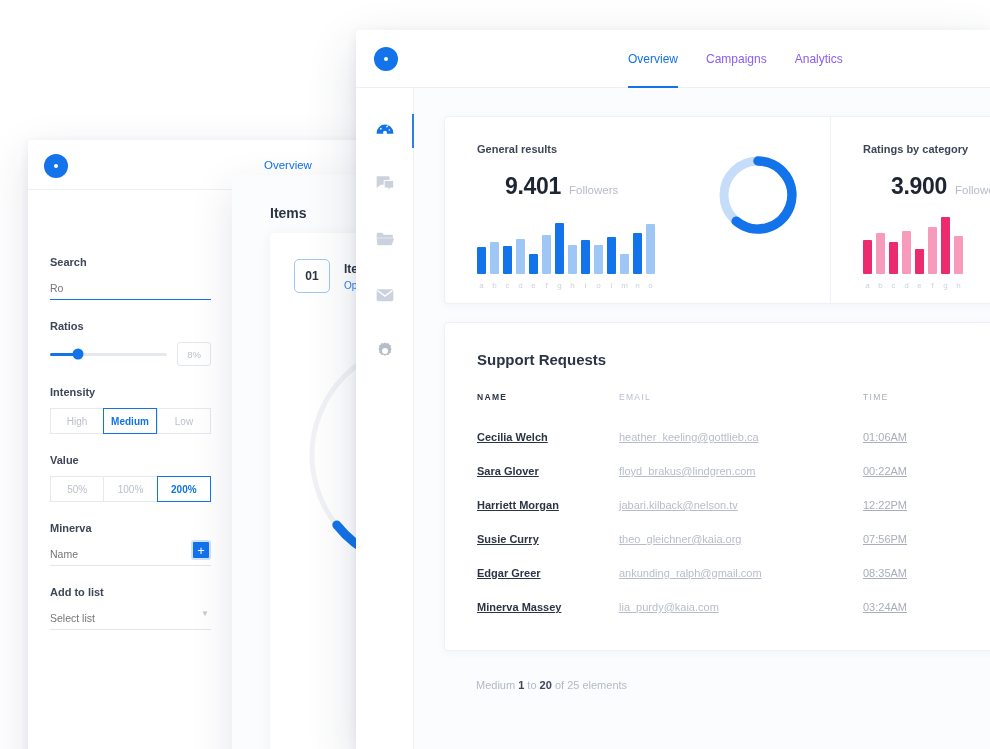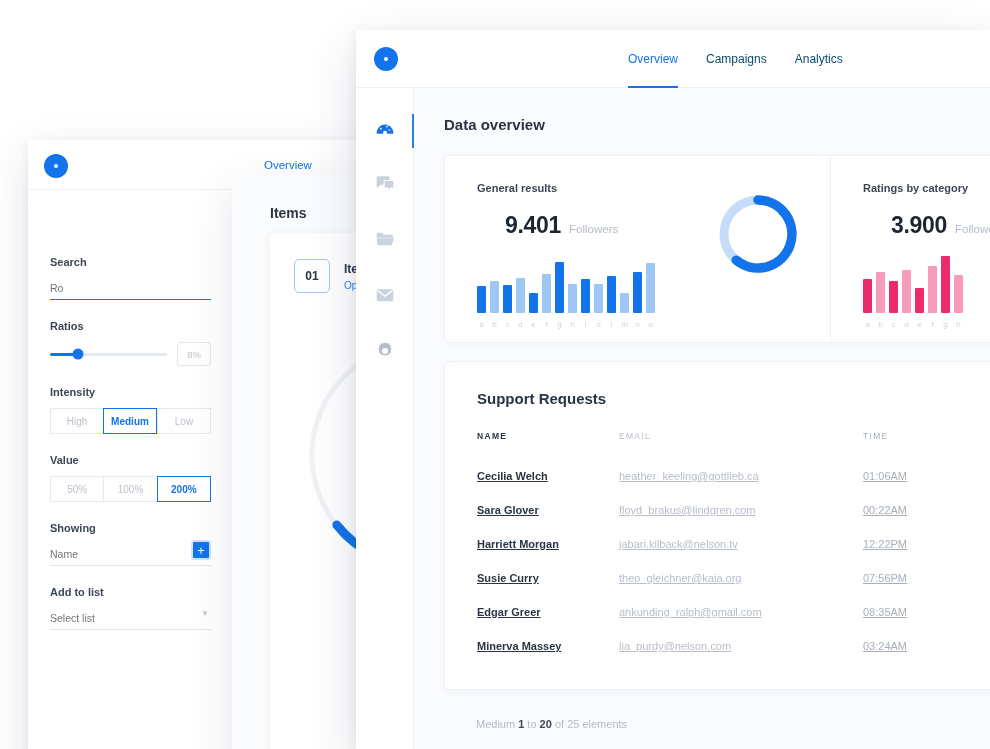--- a/index.html
+++ b/index.html
@@ -25,21 +25,21 @@
     position: relative;
   }
   .logo-dot {
     position: absolute; width: 24px; height: 24px; border-radius: 50%;
     background: #1273ea; display: flex; align-items: center; justify-content: center;
   }
   .logo-dot i { width: 4px; height: 4px; border-radius: 50%; background: #fff; display:block; }
   #wb-logo { left: 16px; top: 14px; }
   #wb-tabs { position: absolute; left: 226px; top: 0; height: 50px; display: flex; }
   .tab {
-    font-size: 11.5px; color: #0c4a6e; padding: 0 10px;
+    font-size: 11.5px; color: #8b5cf6; padding: 0 10px;
     line-height: 50px; position: relative; white-space: nowrap;
   }
   .tab.active { color: #1273ea; }
   .tab.active::after {
     content: ""; position: absolute; left: 0; right: 0; bottom: 0;
     height: 2px; background: #1273ea;
   }
   #wb-body { display: flex; height: 590px; }
   #wb-form { width: 205px; padding: 66px 22px 0 22px; background:#fff; }
 
@@ -236,21 +236,21 @@
         <div class="field">
           <div class="field-label">Value</div>
           <div class="seg">
             <div>50%</div>
             <div>100%</div>
             <div class="on">200%</div>
           </div>
         </div>
 
         <div class="field">
-          <div class="field-label">Showing</div>
+          <div class="field-label">Minerva</div>
           <div class="inline-field">
             <input class="underline-input grey" placeholder="Name" style="">
             <div class="plus-btn">+</div>
           </div>
         </div>
 
         <div class="field">
           <div class="field-label">Add to list</div>
           <div class="inline-field">
             <input class="underline-input grey" placeholder="Select list" style="">
@@ -353,21 +353,20 @@
 
         <div class="side-icon">
           <svg width="20" height="20" viewBox="0 0 24 24">
             <path d="M12 1.8l2 1.1 2.2-.4 1 2 2 1-.4 2.2 1.1 2-1.1 2 .4 2.2-2 1-1 2-2.2-.4-2 1.1-2-1.1-2.2.4-1-2-2-1 .4-2.2-1.1-2 1.1-2-.4-2.2 2-1 1-2 2.2.4z" fill="#b6bdc9"></path>
             <circle cx="12" cy="12" r="3.6" fill="#ffffff"></circle>
           </svg>
         </div>
       </div>
 
       <div id="wn-content">
-        <div id="wn-heading">Data overview</div>
 
         <div class="card" id="stats-card">
 
           <div class="stat-pane" id="stat-left">
             <div class="stat-title">General results</div>
             <div class="stat-num-row">
               <span class="stat-num">9.401</span>
               <span class="stat-unit">Followers</span>
             </div>
             <div>
@@ -518,21 +517,21 @@
                   <td class="c-email">theo_gleichner@kaia.org</td>
                   <td class="c-time">07:56PM</td>
                 </tr>
                 <tr>
                   <td class="c-name">Edgar Greer</td>
                   <td class="c-email">ankunding_ralph@gmail.com</td>
                   <td class="c-time">08:35AM</td>
                 </tr>
                 <tr>
                   <td class="c-name">Minerva Massey</td>
-                  <td class="c-email">lia_purdy@nelson.com</td>
+                  <td class="c-email">lia_purdy@kaia.com</td>
                   <td class="c-time">03:24AM</td>
                 </tr>
               </tbody>
           </table>
         </div>
 
         <div id="footer-note">
           <span>Medium </span><b>1</b><span> to </span><b>20</b><span> of 25 elements</span>
         </div>
 

